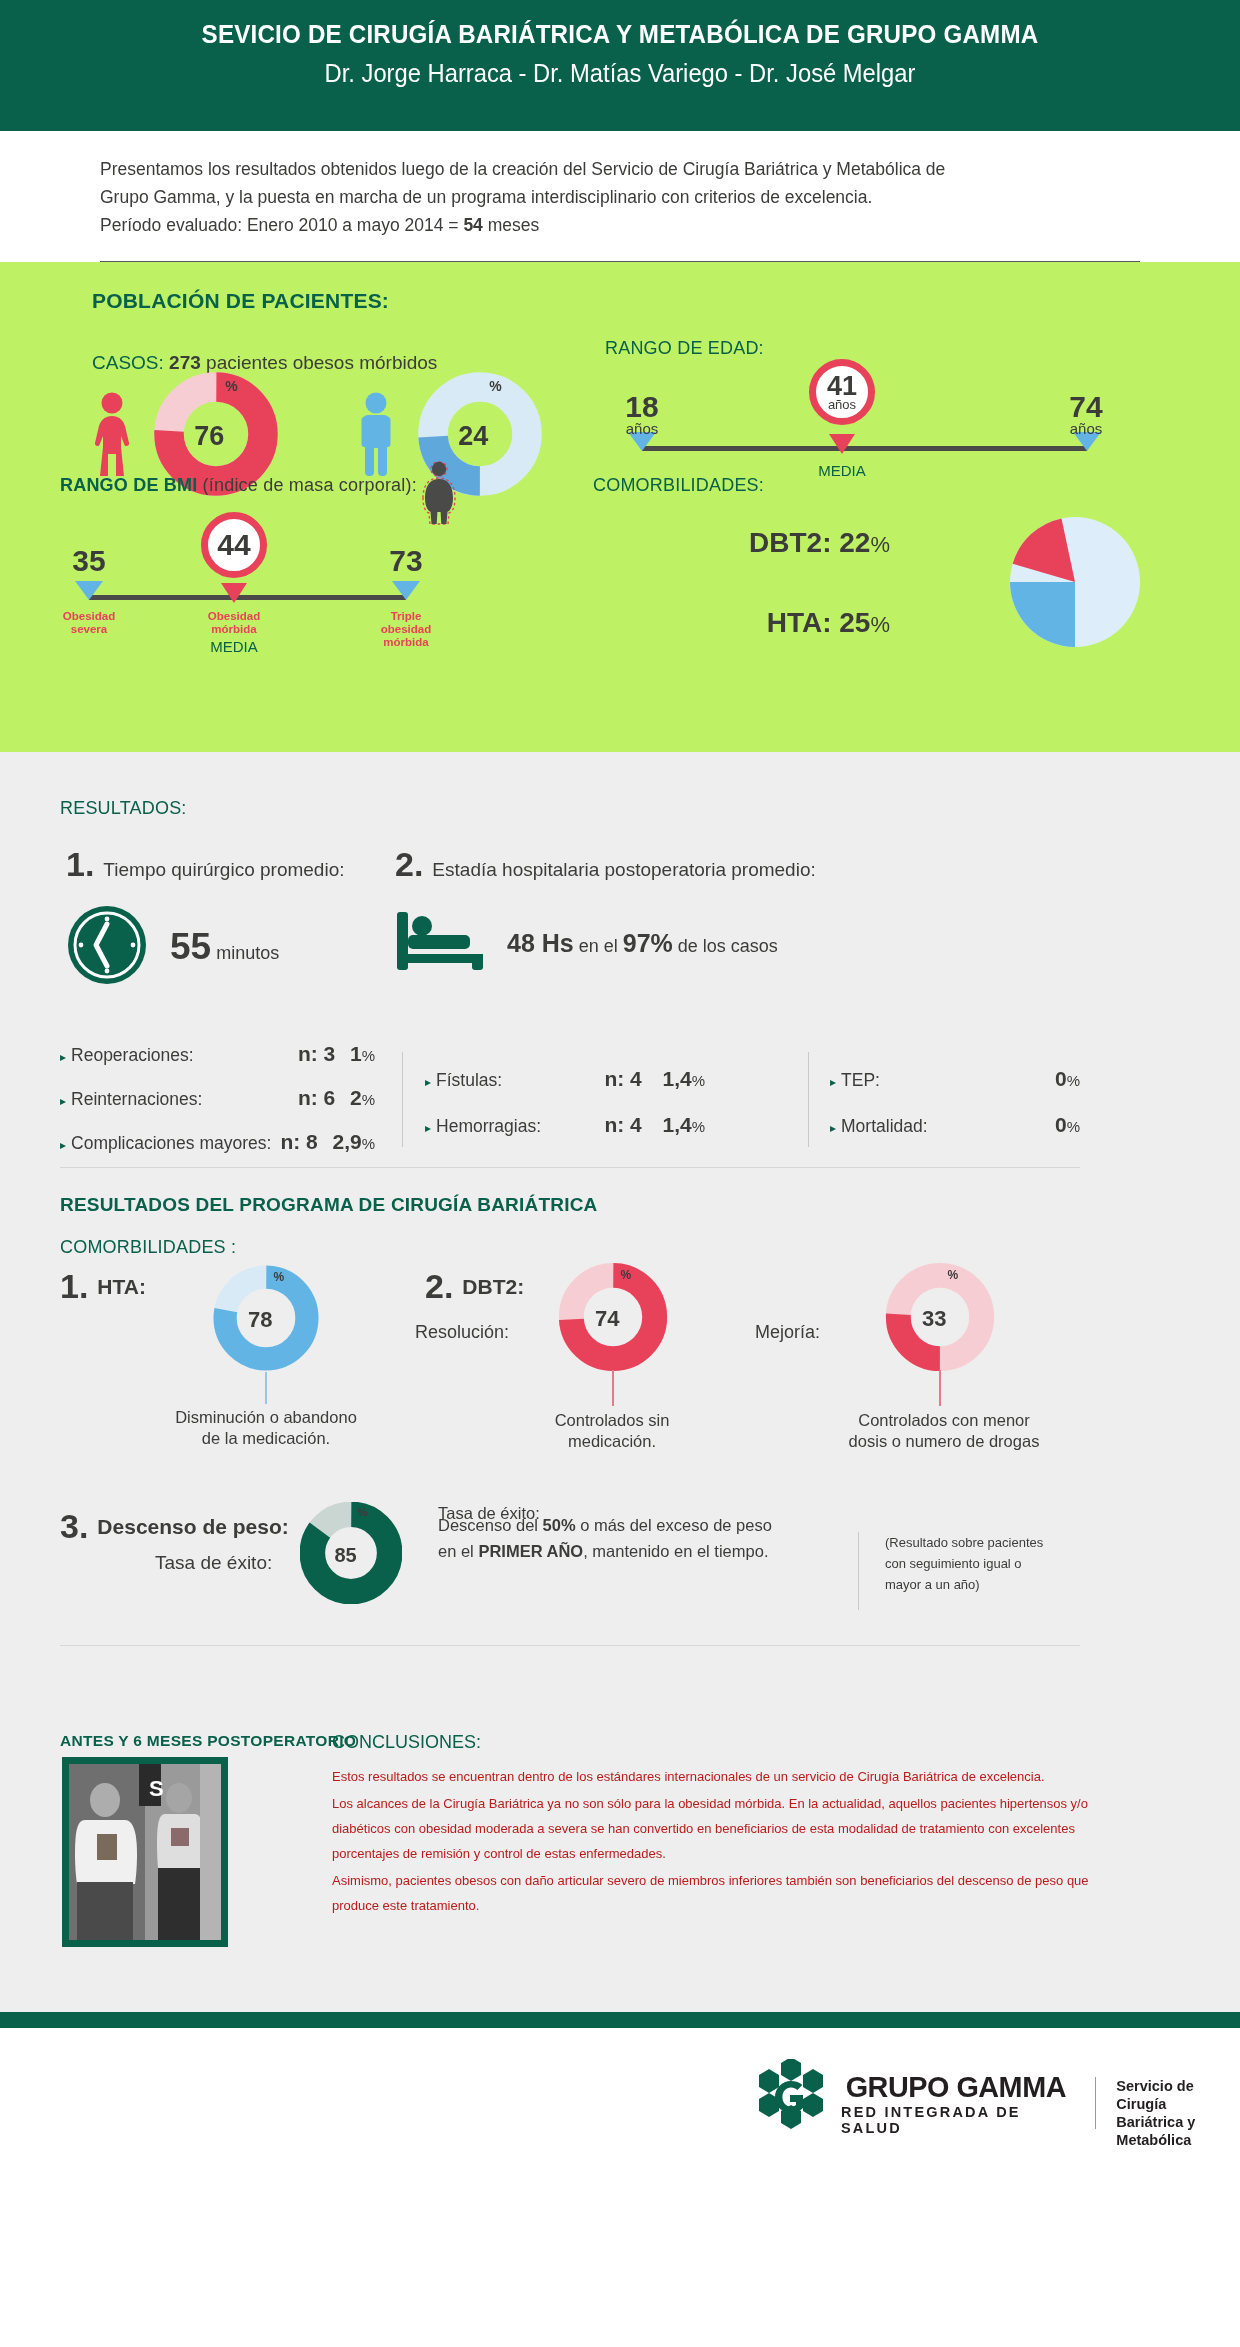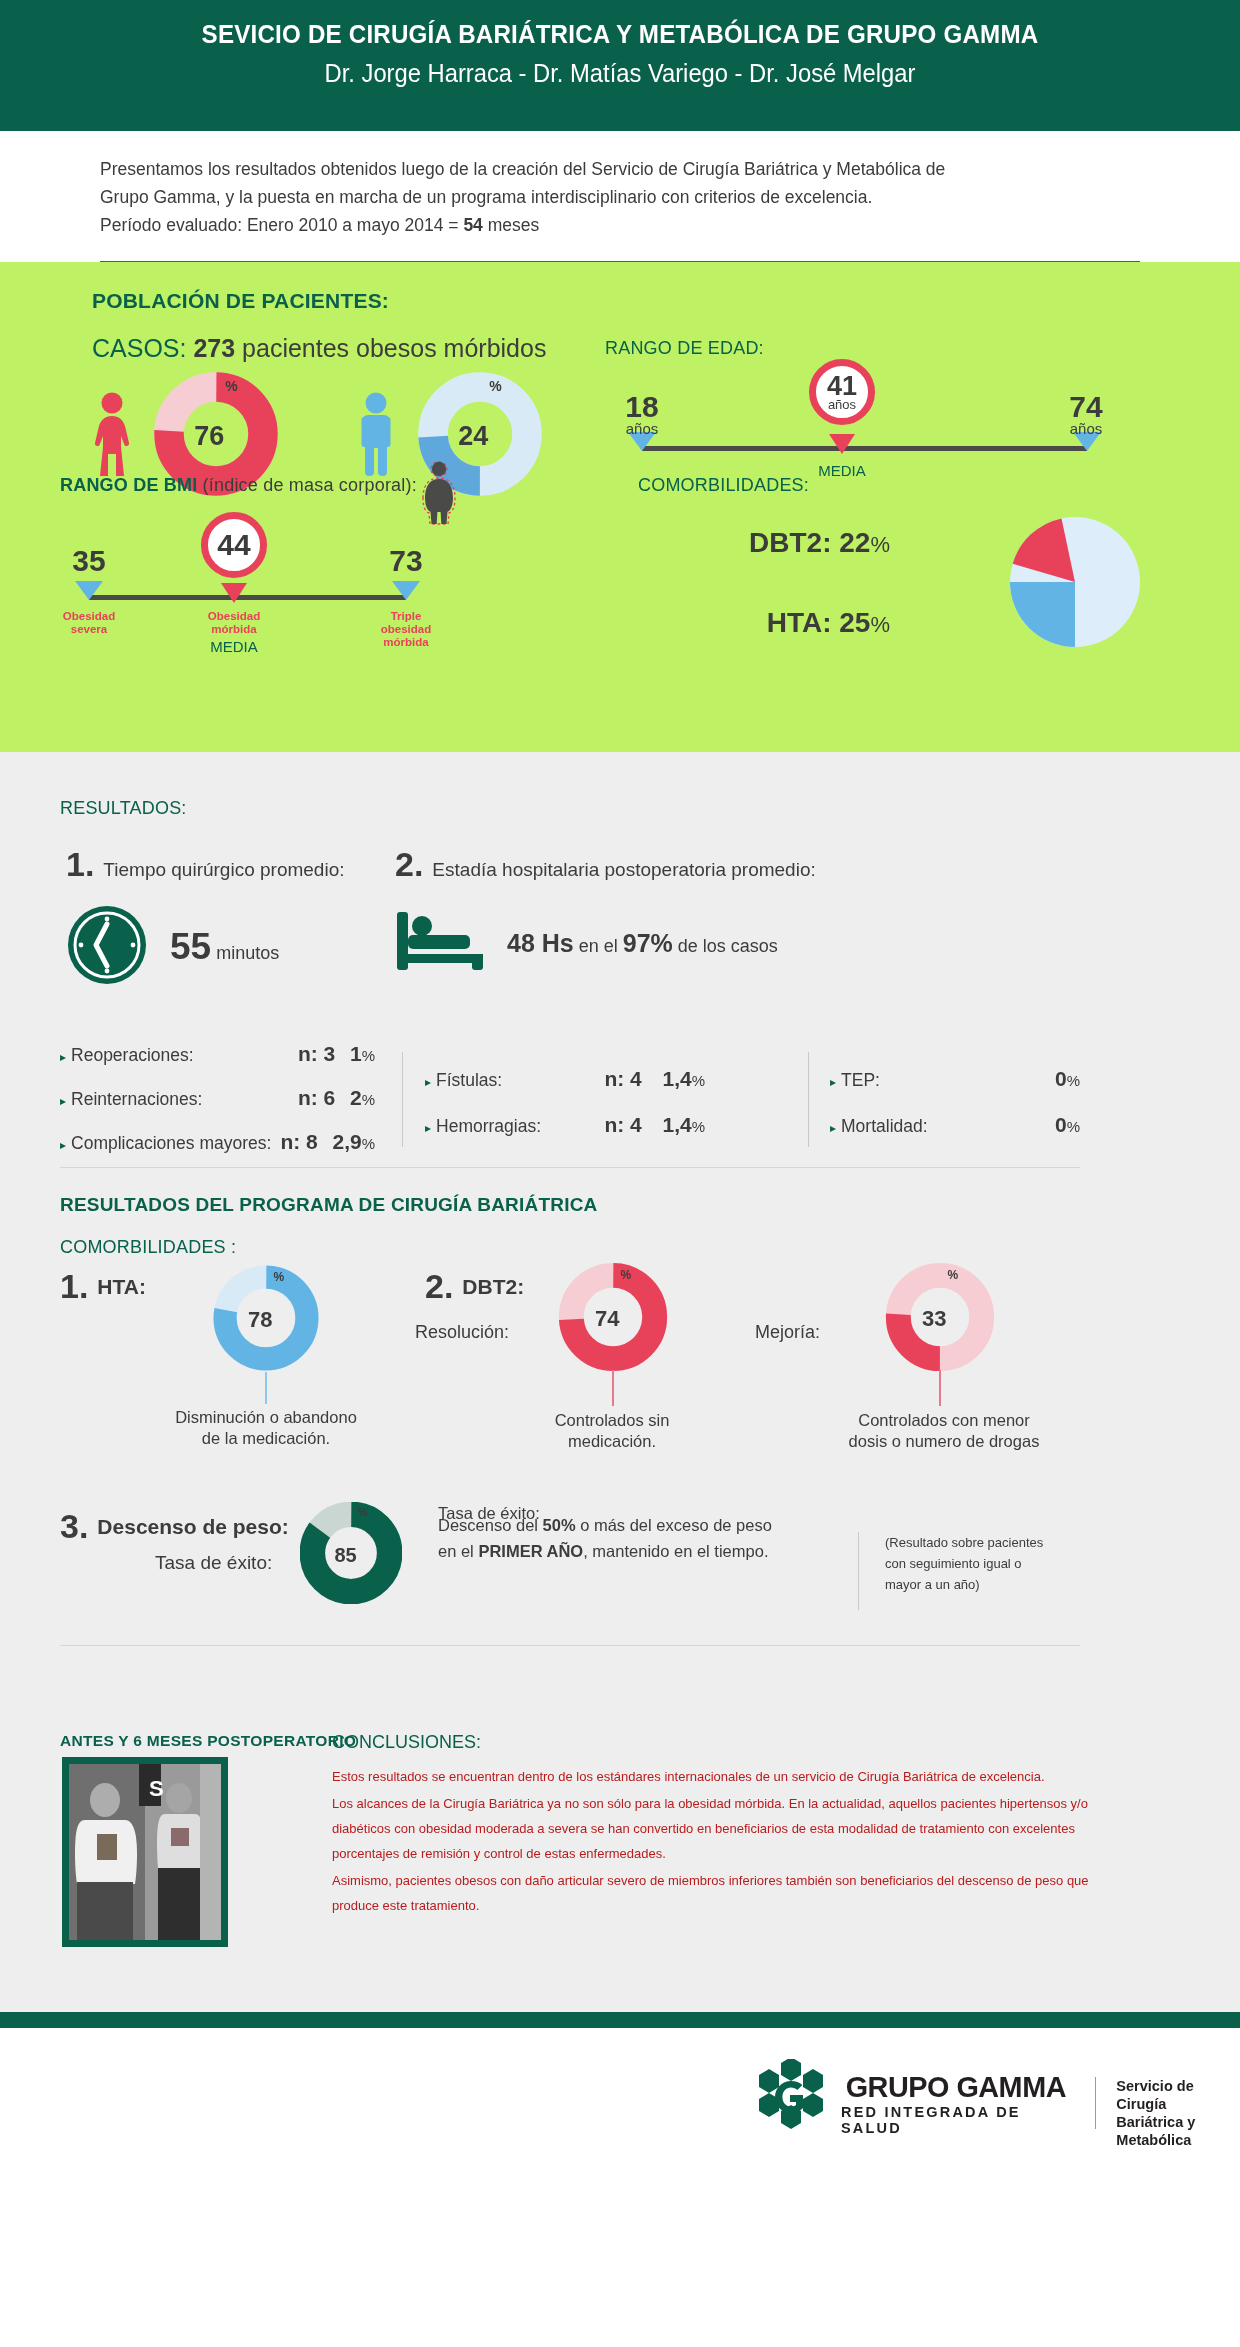--- a/index.html
+++ b/index.html
@@ -67,21 +67,21 @@
   }
 
   
   .poblacion {
     background: #bef264;
     position: relative;
     height: 490px;
     padding: 0 100px;
   }
   .pob-title { position: absolute; left: 92px; top: 27px; font-size: 21px; }
-  .casos { position: absolute; left: 92px; top: 72px; font-size: 25px; color: #09604b; }
+  .casos { position: absolute; left: 92px; top: 90px; font-size: 19px; color: #09604b; }
   .casos .n { color: #3c3c3b; font-weight: bold; }
   .casos .rest { color: #3c3c3b; }
 
   .gender-row { position: absolute; left: 92px; top: 110px; display: flex; align-items: center; }
   .icon-person { margin-right: 22px; }
   .donut { position: relative; }
   .donut .label {
     position: absolute; inset: 0; display: flex; align-items: center;
     justify-content: center; font-weight: bold; color: #3c3c3b;
   }
@@ -271,21 +271,21 @@
 mórbida</div>
 
     <div class="pin" style="left:141px; top:5px;">
       <span class="pv" style="font-size:30px;">44</span>
     </div>
     <div class="range-cap" style="left:134px; top:103px; width:80px; white-space:pre-line;">Obesidad
 mórbida</div>
     <div class="media-lbl" style="left:134px; top:131px; width:80px;">MEDIA</div>
   </div>
 
-  <div class="sub-head" style="position:absolute; left:638px; top:213px;text-align:center;">COMORBILIDADES:</div>
+  <div class="sub-head" style="position:absolute; left:593px; top:213px;text-align:center;">COMORBILIDADES:</div>
   <div style="position:absolute; left:640px; top:265px; width:250px; text-align:right;">
     <div style="font-size:28px; font-weight:bold; color:#3c3c3b; margin-bottom:48px;">
       <span>DBT2: </span><span>22</span><span style="font-size:22px;font-weight:400;">%</span>
     </div>
     <div style="font-size:28px; font-weight:bold; color:#3c3c3b;">
       <span>HTA: </span><span>25</span><span style="font-size:22px;font-weight:400;">%</span>
     </div>
   </div>
   <span style="position:absolute; left:1010px; top:255px;">
     <svg width="130" height="130" viewBox="0 0 100 100">

